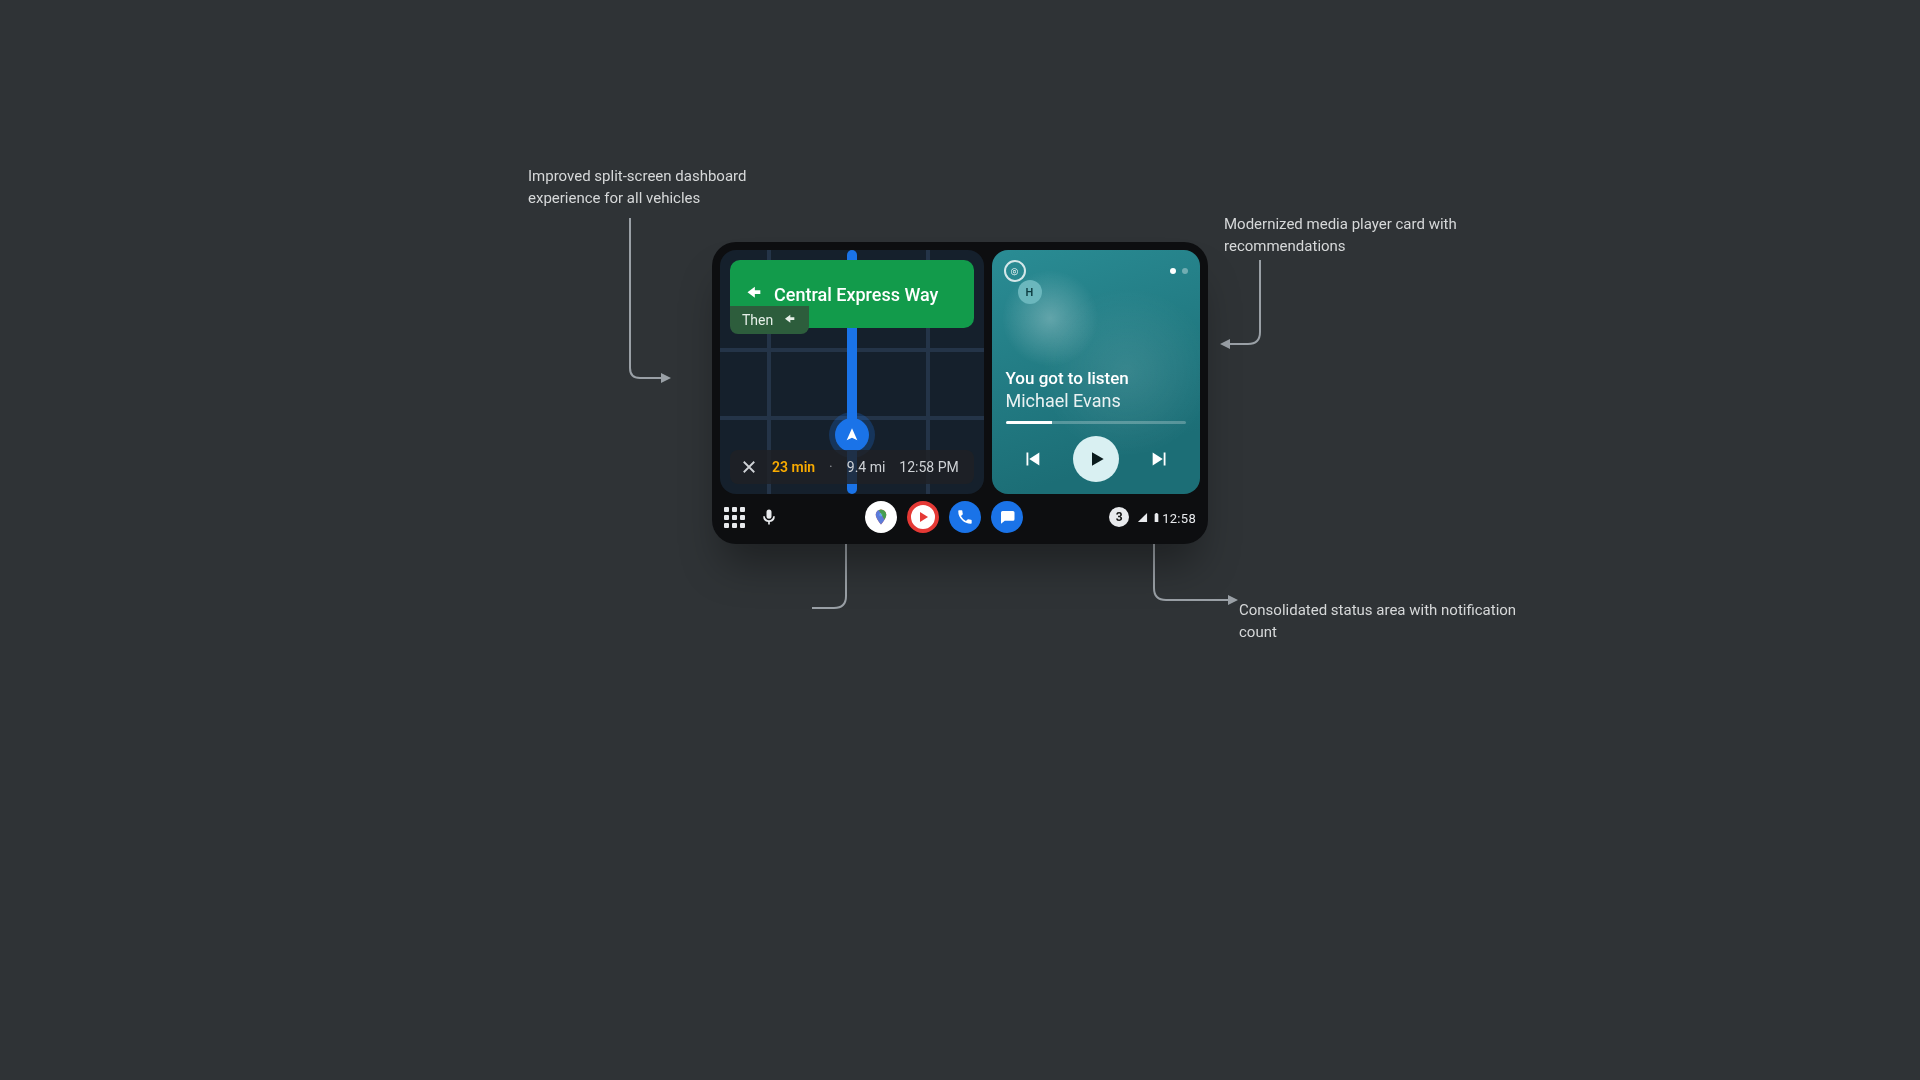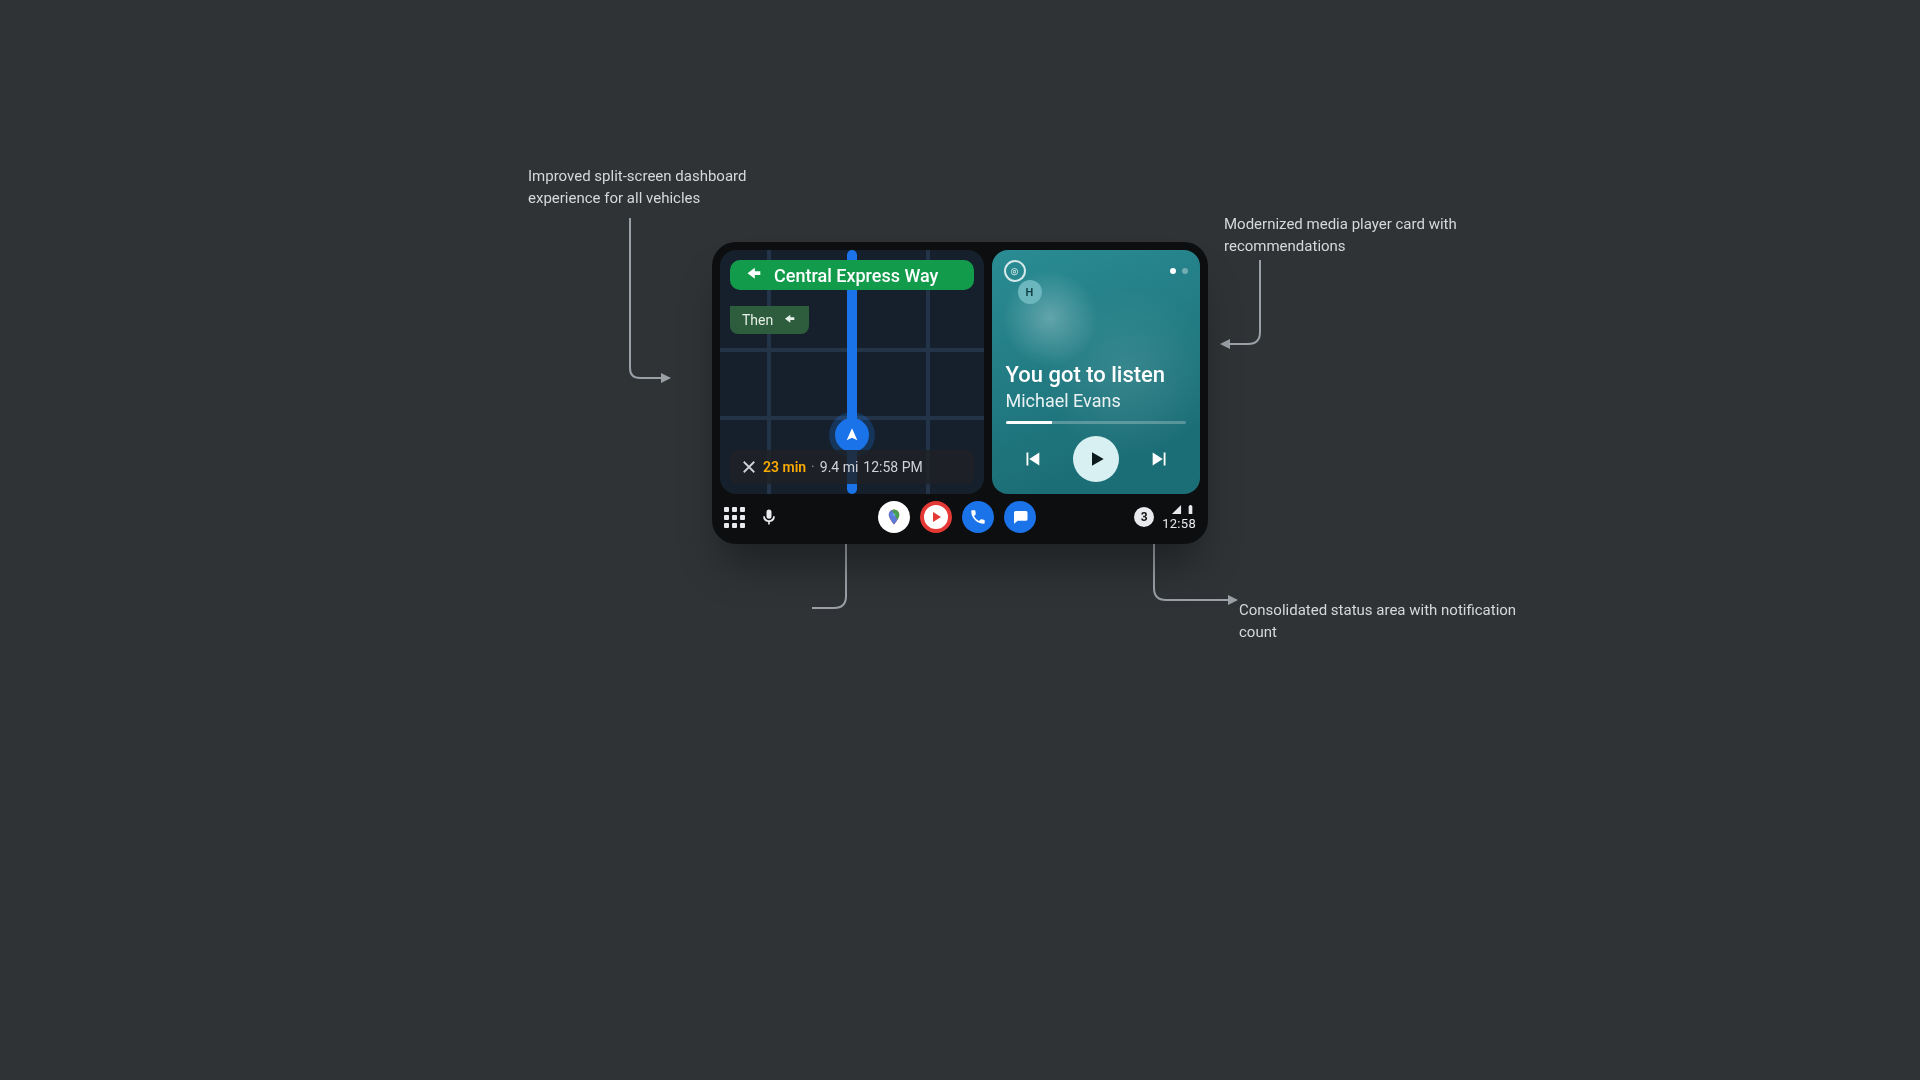--- a/index.html
+++ b/index.html
@@ -57,34 +57,34 @@
     position:absolute;left:50%;top:168px;transform:translateX(-50%);
     width:34px;height:34px;border-radius:50%;background:var(--route-blue);
     display:flex;align-items:center;justify-content:center;
     box-shadow:0 0 0 6px rgba(26,115,232,.25);
   }
   .puck svg{width:16px;height:16px;fill:#fff;}
   .direction{
     position:absolute;left:10px;right:10px;top:10px;
     background:var(--direction-green);border-radius:10px;
     display:flex;align-items:center;gap:10px;
-    padding:4px 12px;color:#fff;font-size:18px;font-weight:500;
+    padding:23px 12px;color:#fff;font-size:18px;font-weight:500;
   }
   .turn-icon{width:22px;height:22px;flex-shrink:0;}
   .then{
     position:absolute;left:10px;top:56px;
     background:var(--then-green);border-radius:0 0 8px 8px;
     display:flex;align-items:center;gap:8px;
     padding:6px 12px;color:#e6efe8;font-size:14px;
   }
   .then .turn-icon{width:16px;height:16px;}
   .eta{
     position:absolute;left:10px;right:10px;bottom:10px;
     background:rgba(32,33,36,.82);border-radius:8px;
-    display:flex;align-items:center;gap:5px;
+    display:flex;align-items:center;gap:14px;
     padding:8px 10px;font-size:14px;color:#cfd2d6;
   }
   .eta .x{width:18px;height:18px;stroke:#cfd2d6;stroke-width:2.4;fill:none;}
   .eta .dur{color:var(--eta-yellow);font-weight:600;}
   .dot{opacity:.6;}
 
   
   .media-pane{
     flex:1;
     background:
@@ -94,21 +94,21 @@
     color:#fff;
     display:flex;flex-direction:column;justify-content:flex-end;
     padding:12px 14px;
   }
   .media-top{position:absolute;left:12px;right:12px;top:10px;display:flex;justify-content:space-between;align-items:center;}
   .src-badge{width:18px;height:18px;border-radius:50%;border:2px solid rgba(255,255,255,.8);display:flex;align-items:center;justify-content:center;font-size:9px;}
   .pager{display:flex;gap:6px;}
   .pager span{width:6px;height:6px;border-radius:50%;background:rgba(255,255,255,.35);}
   .pager span.active{background:#fff;}
   .avatar{position:absolute;left:26px;top:30px;width:24px;height:24px;border-radius:50%;background:#6bb7bd;display:flex;align-items:center;justify-content:center;font-size:11px;font-weight:600;color:#0e3d42;}
-  .track-title{font-size:22px;font-weight:500;line-height:1.2;}
+  .track-title{font-size:17px;font-weight:500;line-height:1.2;}
   .track-artist{font-size:18px;opacity:.9;margin-top:2px;}
   .progress{height:3px;background:rgba(255,255,255,.25);margin-top:10px;border-radius:2px;overflow:hidden;}
   .progress>div{height:100%;width:26%;background:#fff;}
   .controls{display:flex;align-items:center;justify-content:space-around;margin-top:12px;}
   .ctrl{width:22px;height:22px;fill:#fff;}
   .play{
     width:46px;height:46px;border-radius:50%;background:#d9f0f2;
     display:flex;align-items:center;justify-content:center;
   }
   .play svg{width:20px;height:20px;fill:#0b1b1d;margin-left:3px;}
@@ -125,21 +125,21 @@
   .bar-center{flex:1;display:flex;justify-content:center;gap:10px;}
   .app{width:32px;height:32px;border-radius:50%;display:flex;align-items:center;justify-content:center;}
   .app svg{width:18px;height:18px;}
   .app-maps{background:#fff;}
   .app-yt{background:#fff;border:4px solid #e53935;box-sizing:border-box;}
   .app-yt .tri{width:0;height:0;border-left:8px solid #e53935;border-top:5px solid transparent;border-bottom:5px solid transparent;margin-left:2px;}
   .app-phone{background:#1a73e8;}
   .app-msg{background:#1a73e8;}
   .bar-right{display:flex;align-items:center;gap:8px;}
   .notif{width:20px;height:20px;border-radius:50%;background:#e8eaed;color:#111;font-size:12px;font-weight:700;display:flex;align-items:center;justify-content:center;}
-  .status-col{display:flex;flex-direction:column;align-items:flex-end;line-height:1;}
+  .status-col{display:flex;flex-direction:row;align-items:center;line-height:1;}
   .status-icons{display:flex;gap:3px;align-items:flex-end;}
   .status-icons svg{width:11px;height:11px;fill:#e8eaed;}
   .clock{font-size:13px;color:#e8eaed;margin-top:2px;letter-spacing:.3px;}
 </style>
 </head>
 <body>
 
 <div class="viewport">
 
   <div class="ann ann-tl">Improved split-screen dashboard experience for all vehicles</div>

